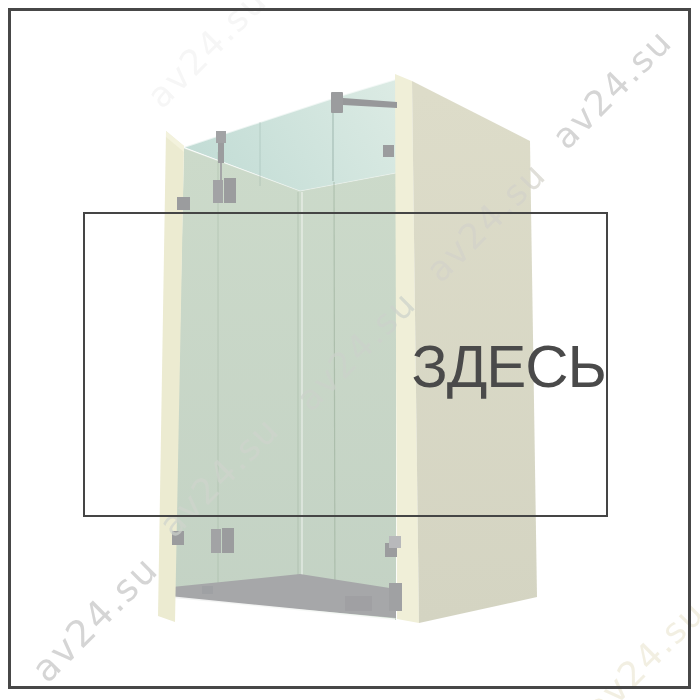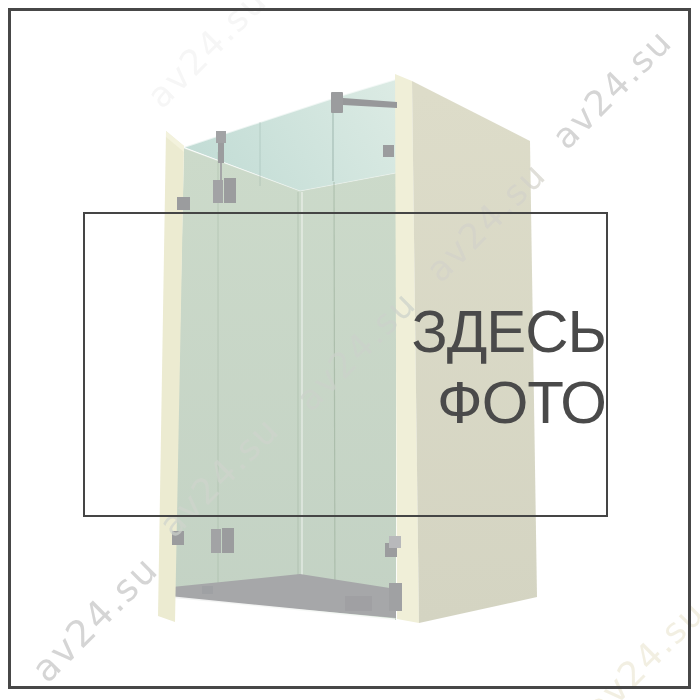--- a/index.html
+++ b/index.html
@@ -134,17 +134,16 @@
   <span class="wm wm1">av24.su</span>
   <span class="wm wm2">av24.su</span>
   <span class="wm wm3">av24.su</span>
   <span class="wm wm4">av24.su</span>
   <span class="wm wm5">av24.su</span>
   <span class="wm wm6">av24.su</span>
   <span class="wm wm7">av24.su</span>
 
   <div class="panel">
     <div class="line">ЗДЕСЬ</div>
-    <div class="line">ФОТО</div>
   </div>
 
   <div class="frame"></div>
 </div>
 
 </body></html>

